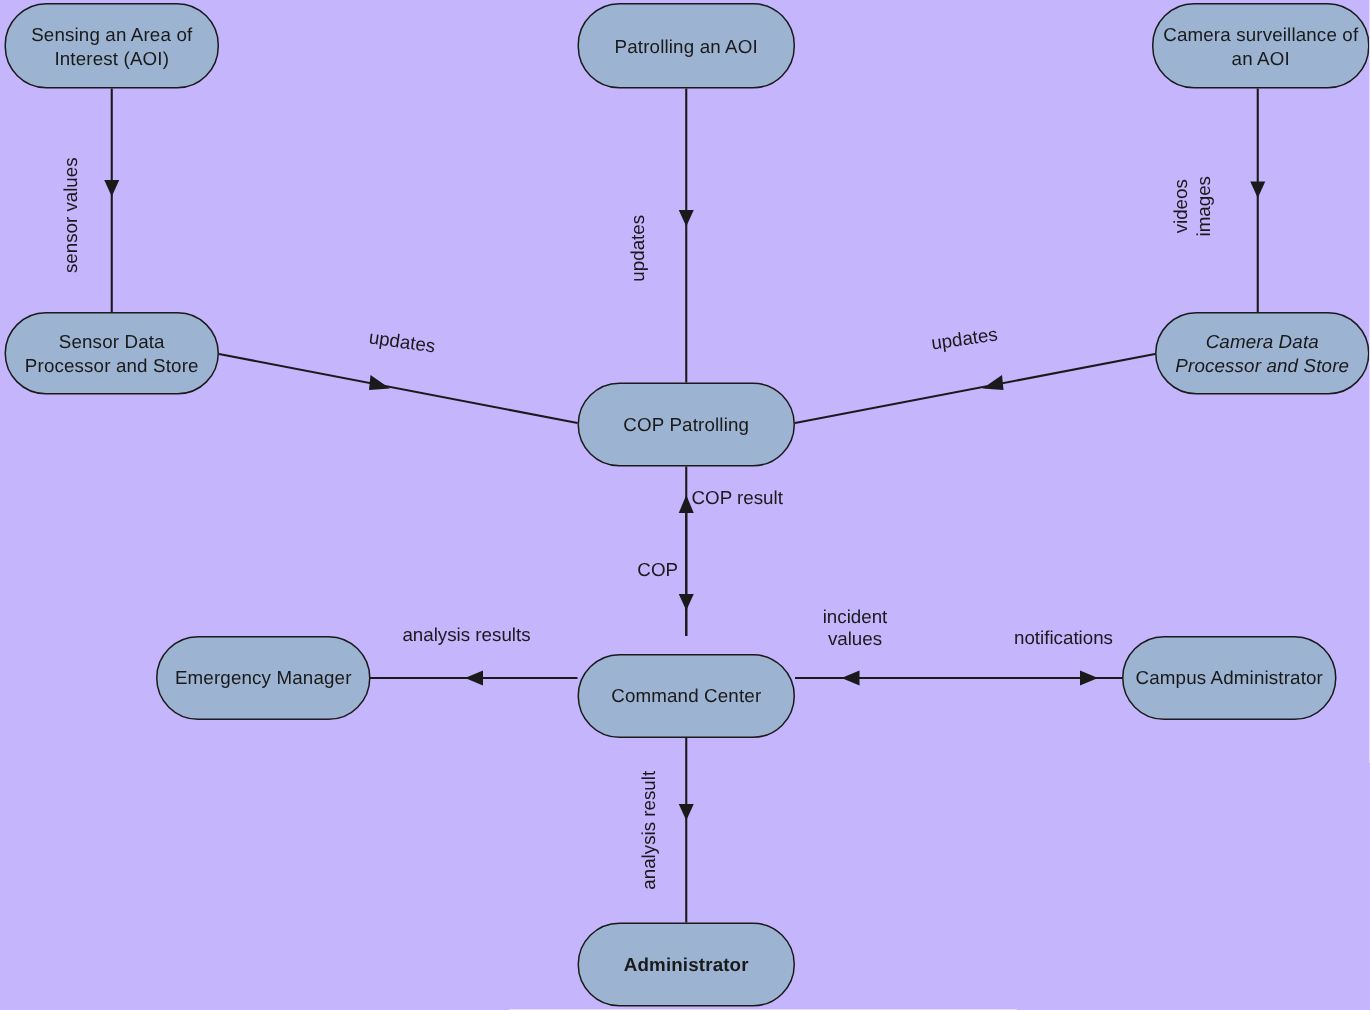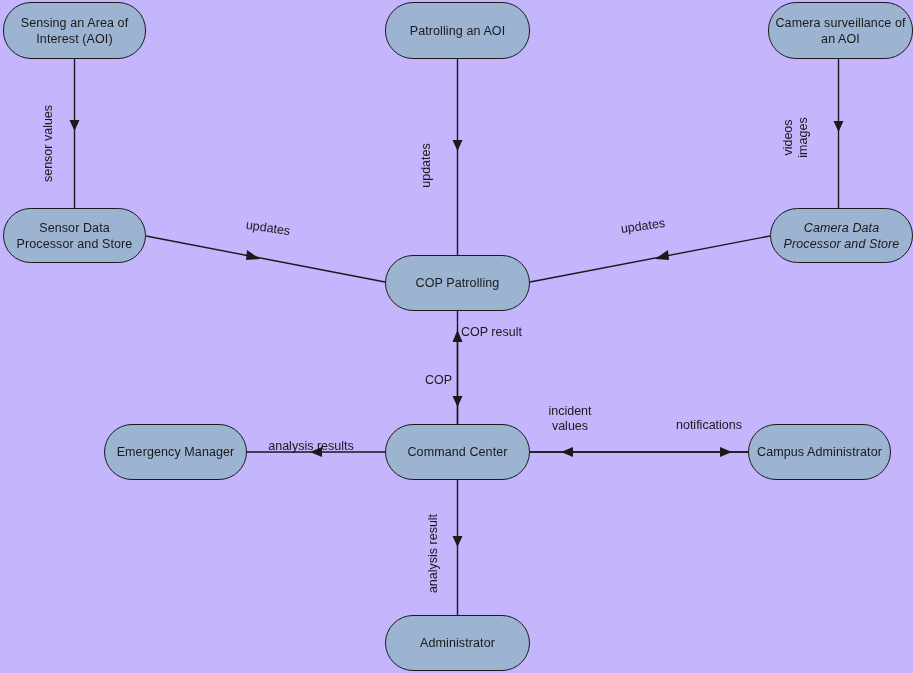--- a/index.html
+++ b/index.html
@@ -148,49 +148,49 @@
   </div>
 
   <div class="node" style="left:385px; top:255px; width:145px; height:56px;">
     <span>COP Patrolling</span>
   </div>
 
   <div class="node" style="left:104px; top:424px; width:143px; height:56px;">
     <span>Emergency Manager</span>
   </div>
 
-  <div class="node" style="left:385px; top:424px; width:145px; height:56px;justify-content:center;">
+  <div class="node" style="left:385px; top:436px; width:145px; height:56px;justify-content:center;">
     <span>Command Center</span>
   </div>
 
   <div class="node" style="left:748px; top:424px; width:143px; height:56px;">
     <span>Campus Administrator</span>
   </div>
 
-  <div class="node" style="left:385px; top:615px; width:145px; height:56px;">
+  <div class="node" style="left:385px; top:615px; width:145px; height:56px;font-weight:bold;">
     <span>Administrator</span>
   </div>
 
   <div class="edge-label rot-up" style="left:-2px; top:136px; width:100px;">sensor values</div>
 
   <div class="edge-label rot-up" style="left:386px; top:158px; width:80px;">updates</div>
 
   <div class="edge-label rot-up" style="left:748px; top:130px; width:80px;">videos</div>
 
   <div class="edge-label rot-up" style="left:763px; top:130px; width:80px;">images</div>
 
   <div class="edge-label slight-right" style="left:228px; top:221px; width:80px;">updates</div>
 
   <div class="edge-label slight-left" style="left:603px; top:219px; width:80px;">updates</div>
 
   <div class="edge-label" style="left:461px; top:325px; width:110px; text-align:left;">COP result</div>
 
   <div class="edge-label" style="left:382px; top:373px; width:70px; text-align:right;">COP</div>
 
-  <div class="edge-label" style="left:248px; top:439px; width:126px;">analysis results</div>
+  <div class="edge-label" style="left:248px; top:416px; width:126px;">analysis results</div>
 
   <div class="edge-label" style="left:533px; top:404px; width:74px;">incident</div>
 
   <div class="edge-label" style="left:533px; top:419px; width:74px;">values</div>
 
   <div class="edge-label" style="left:666px; top:418px; width:86px;">notifications</div>
 
   <div class="edge-label rot-up" style="left:373px; top:546px; width:120px;">analysis result</div>
 
 </div>

